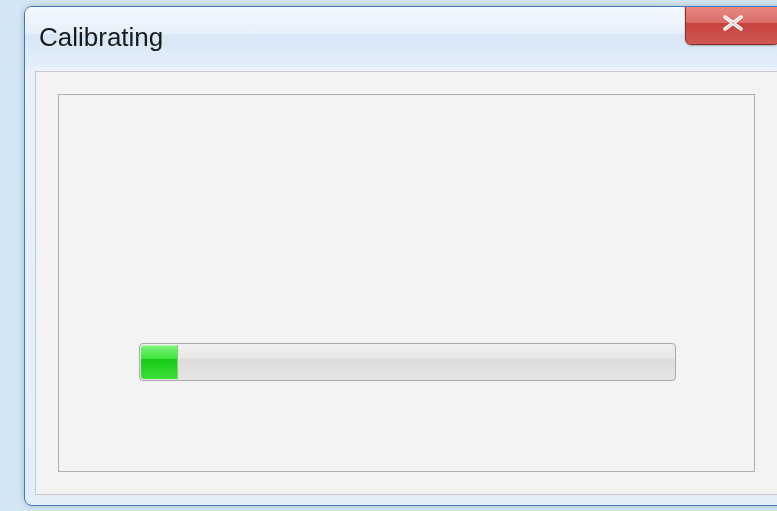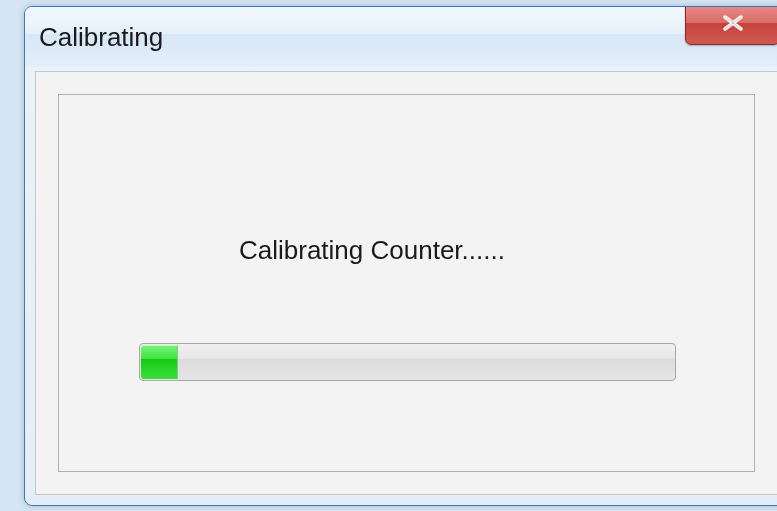--- a/index.html
+++ b/index.html
@@ -119,19 +119,18 @@
       <span>
         <svg viewBox="0 0 36 22">
           <path d="M10 5 L26 17 M26 5 L10 17" stroke="#ffffff" stroke-width="3.6" stroke-linecap="round" fill="none"></path>
           <path d="M10 5 L26 17 M26 5 L10 17" stroke="#7a1f1f" stroke-width="1" stroke-linecap="round" fill="none" opacity="0.3"></path>
         </svg>
       </span>
     </div>
   </div>
   <div class="client-area">
     <div class="inner-panel">
-      <div class="status-text">Calibrating Counter......</div>
       <div class="progress-outer">
         <div class="progress-fill" id="pfill" style="width: 7%;"></div>
       </div>
     </div>
   </div>
 </div>
 
 </body></html>

